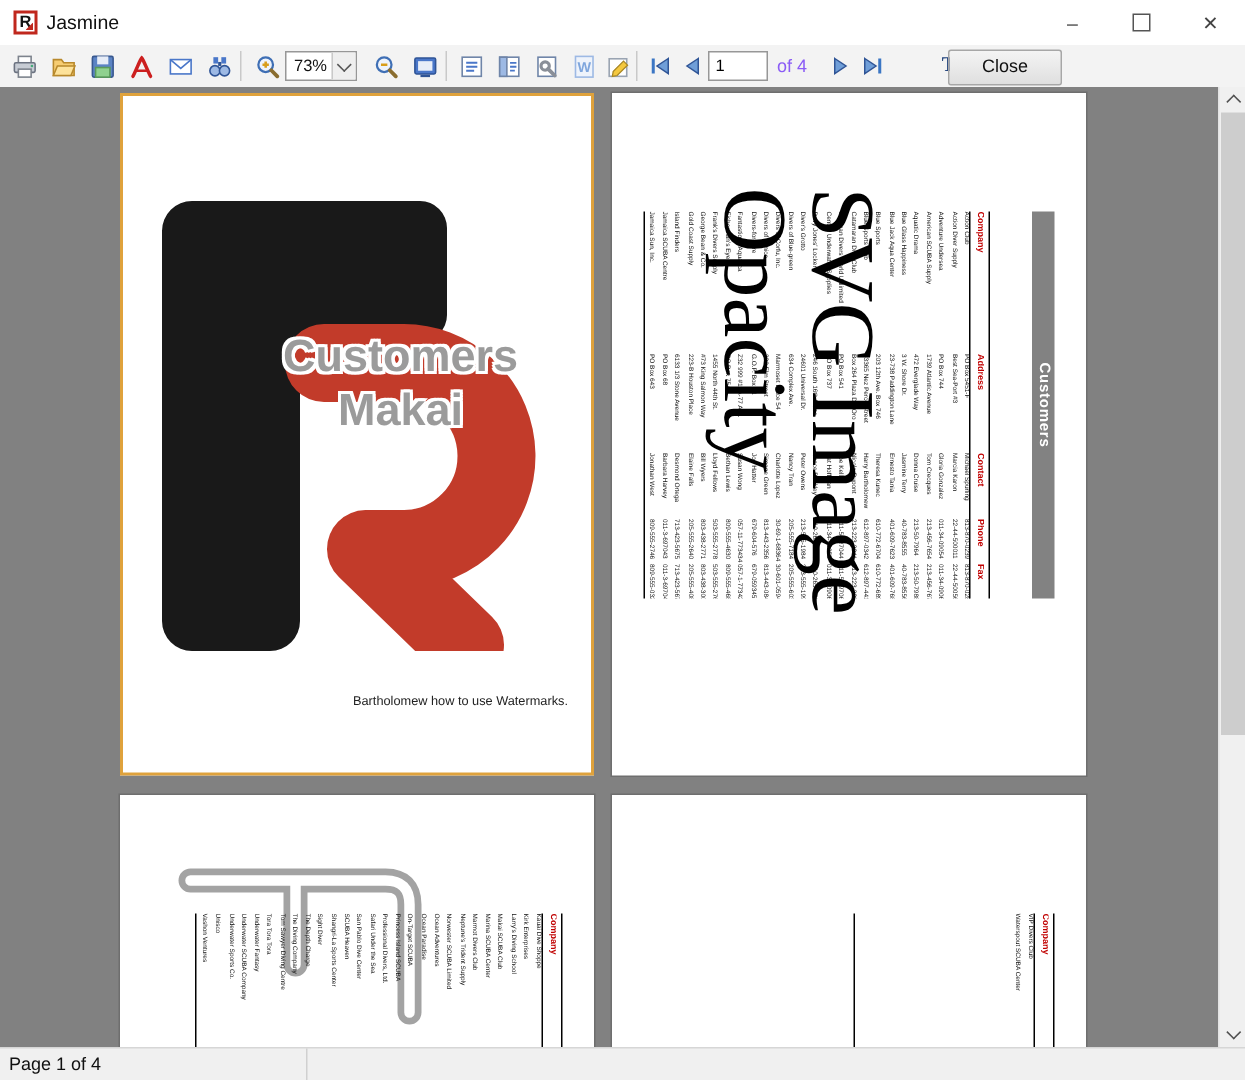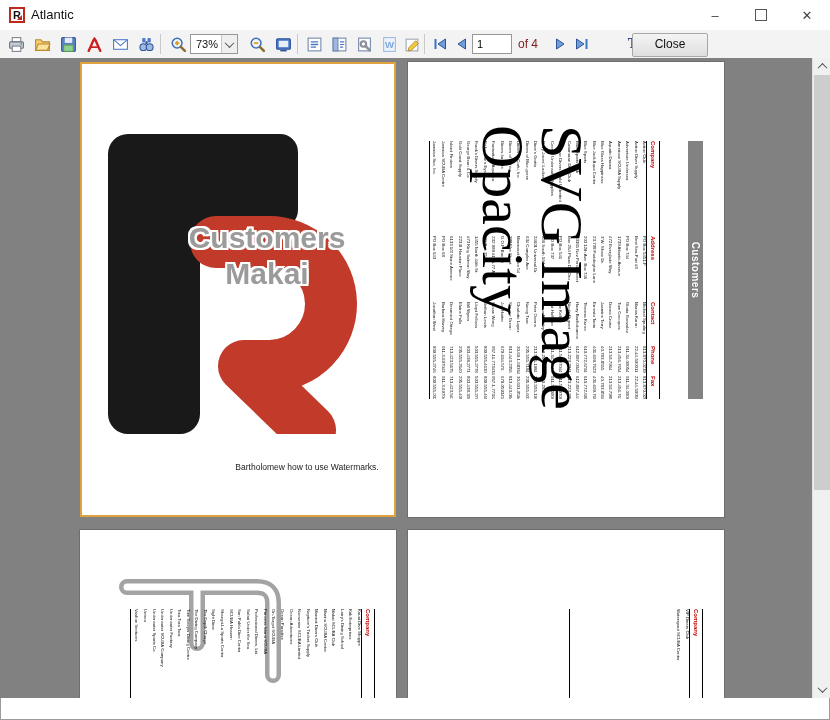--- a/index.html
+++ b/index.html
@@ -23,21 +23,21 @@
   .toolbar{position:absolute;left:0;top:30px;width:100%;height:28px;background:#f3f3f3;border-bottom:1px solid #dedede;}
   .tbtn{position:absolute;top:2px;width:24px;height:24px;display:flex;align-items:center;justify-content:center;border-radius:2px;}
   .tsep{position:absolute;top:4px;width:1px;height:20px;background:#c9c9c9;}
   .combo{position:absolute;top:4px;height:20px;background:#fff;border:1px solid #979797;box-sizing:border-box;font-size:11px;}
   .combo .val{position:absolute;left:5px;top:0;line-height:18px;color:#111;}
   .combo .drop{position:absolute;right:0;top:0;width:15px;height:100%;background:#efefef;border-left:1px solid #c9c9c9;
     display:flex;align-items:center;justify-content:center;}
   .chev{width:6px;height:6px;border-right:1.5px solid #555;border-bottom:1.5px solid #555;transform:rotate(45deg) translate(-1px,-1px);}
   .pageinput{position:absolute;top:4px;height:20px;width:40px;border:1px solid #979797;font-size:11px;padding:0 4px;
     font-family:"Liberation Sans",sans-serif;box-sizing:border-box;}
-  .oflabel{position:absolute;top:0;height:28px;line-height:28px;font-size:12px;color:#7f1d1d;}
+  .oflabel{position:absolute;top:0;height:28px;line-height:28px;font-size:12px;color:#8b5cf6;}
   .closebtn{position:absolute;top:3px;left:632px;width:74px;height:22px;background:linear-gradient(#f4f4f4,#dfdfdf);
     border:1px solid #a7a7a7;font-size:12px;color:#111;text-align:center;line-height:20px;border-radius:2px;}
   .ticon{font-family:"Liberation Serif",serif;color:#1d3f7a;font-weight:bold;font-size:14px;}
   .ticon small{font-size:9px;font-weight:normal;color:#333;}
 
   
   .content{position:absolute;left:0;top:58px;width:812px;height:640px;background:#818181;overflow:hidden;}
   .page{position:absolute;width:316px;height:455px;background:#fff;box-sizing:border-box;
     box-shadow:0 0 0 1px #6e6e6e;overflow:hidden;}
   .page.sel{border:2px solid #dfa23c;box-shadow:none;}
@@ -76,21 +76,21 @@
 </head>
 <body>
 
 <div class="window">
 
   <div class="titlebar">
     <div class="appicon">
         <span>R</span>
         <i></i>
       </div>
-    <div class="apptitle">Atlantic</div>
+    <div class="apptitle">Jasmine</div>
     <div class="winbtn min">–</div>
     <div class="winbtn max">
         <div class="maxglyph"></div>
       </div>
     <div class="winbtn cls">✕</div>
   </div>
 
   <div class="toolbar">
     <div class="tbtn" style="left:4px">
       <svg width="17" height="17" viewBox="0 0 16 16">
@@ -565,14 +565,17 @@
   <div class="vscroll">
     <div class="sbtn" style="top:0">
         <span class="chev" style="transform:rotate(-135deg) translate(-1px,-1px)"></span>
       </div>
     <div class="sthumb"></div>
     <div class="sbtn" style="top:623px">
         <span class="chev" style="transform:rotate(45deg) translate(-1px,-1px)"></span>
       </div>
   </div>
 
+  <div class="statusbar">
+    <div class="statuscell">Page 1 of 4</div>
+  </div>
 
 </div>
 
 </body></html>

